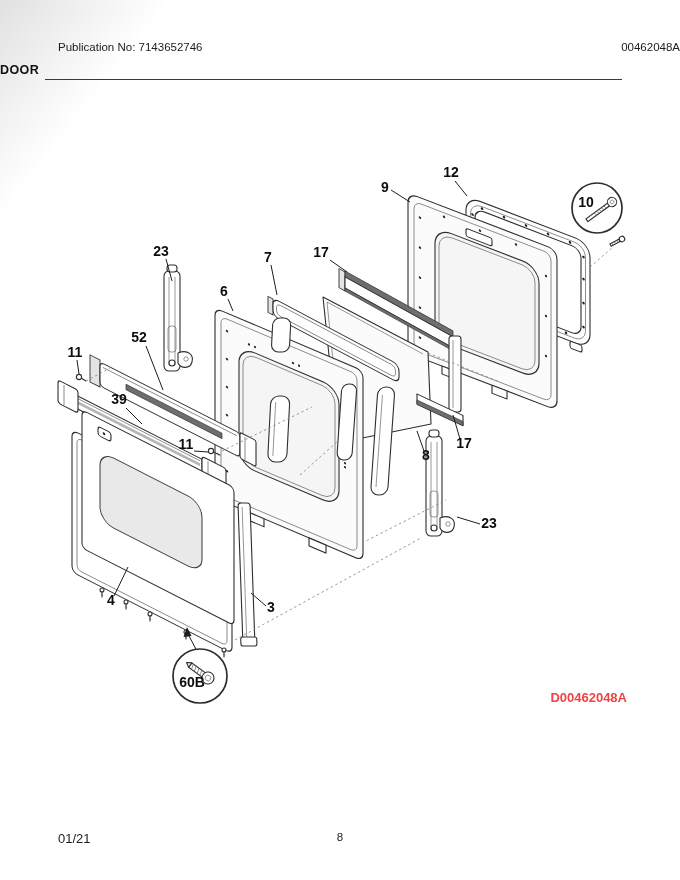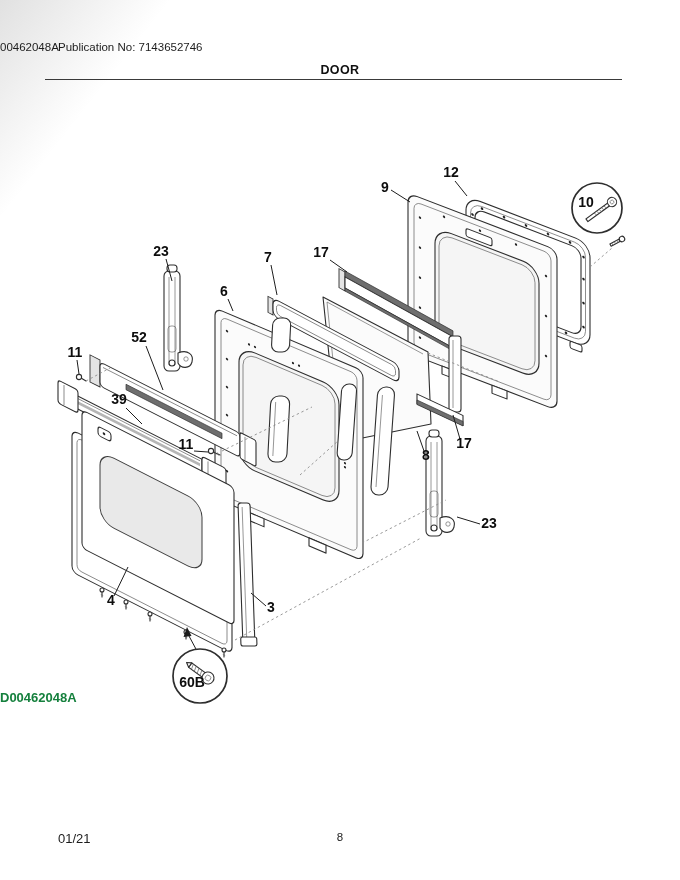--- a/index.html
+++ b/index.html
@@ -1,26 +1,26 @@
 <!DOCTYPE html>
 <html><head>
 <meta charset="utf-8">
 <style>
   html,body{margin:0;padding:0}
   body{width:680px;height:880px;position:relative;background:#fff;
        font-family:"Liberation Sans",sans-serif;overflow:hidden}
   .corner-shade{position:absolute;inset:0;pointer-events:none;
        background:linear-gradient(128deg, rgba(105,105,105,.20) 0px, rgba(105,105,105,0) 135px);}
   .hdr-pub{position:absolute;left:58px;top:41px;font-size:11.5px;color:#1c1c1c}
-  .hdr-code{position:absolute;left:0;top:41px;width:680px;text-align:left;font-size:11.5px;color:#1c1c1c}
-  .hdr-title{position:absolute;left:0;top:63px;width:680px;text-align:center;
+  .hdr-code{position:absolute;left:0;top:41px;width:680px;text-align:right;font-size:11.5px;color:#1c1c1c}
+  .hdr-title{position:absolute;left:0;top:63px;width:680px;text-align:left;
        font-weight:bold;font-size:12.5px;letter-spacing:.4px;color:#101010}
   .rule{position:absolute;left:45px;top:79px;width:577px;border-top:1.6px solid #3a3a3a}
-  .dwg-no{position:absolute;top:690px;left:0;width:627px;
-       font-weight:bold;font-size:13px;color:#15803d}
+  .dwg-no{position:absolute;top:690px;left:0;width:627px;text-align:right;
+       font-weight:bold;font-size:13px;color:#ef4444}
   .ftr-date{position:absolute;left:58px;top:831px;font-size:13px;color:#1c1c1c}
   .ftr-page{position:absolute;left:0;top:831px;width:680px;text-align:center;font-size:11.5px;color:#1c1c1c}
   svg.diagram{position:absolute;left:0;top:0}
   
   .ln{fill:none;stroke:#2e2e2e;stroke-width:1.1;stroke-linejoin:round;stroke-linecap:round}
   .fw{fill:#ffffff}
   .fg{fill:#fbfbfb}
   .fl{fill:#f5f5f5}
   .tn{fill:none;stroke:#606060;stroke-width:.65}
   .dk{fill:#6e6e6e;stroke:#2e2e2e;stroke-width:.6}

